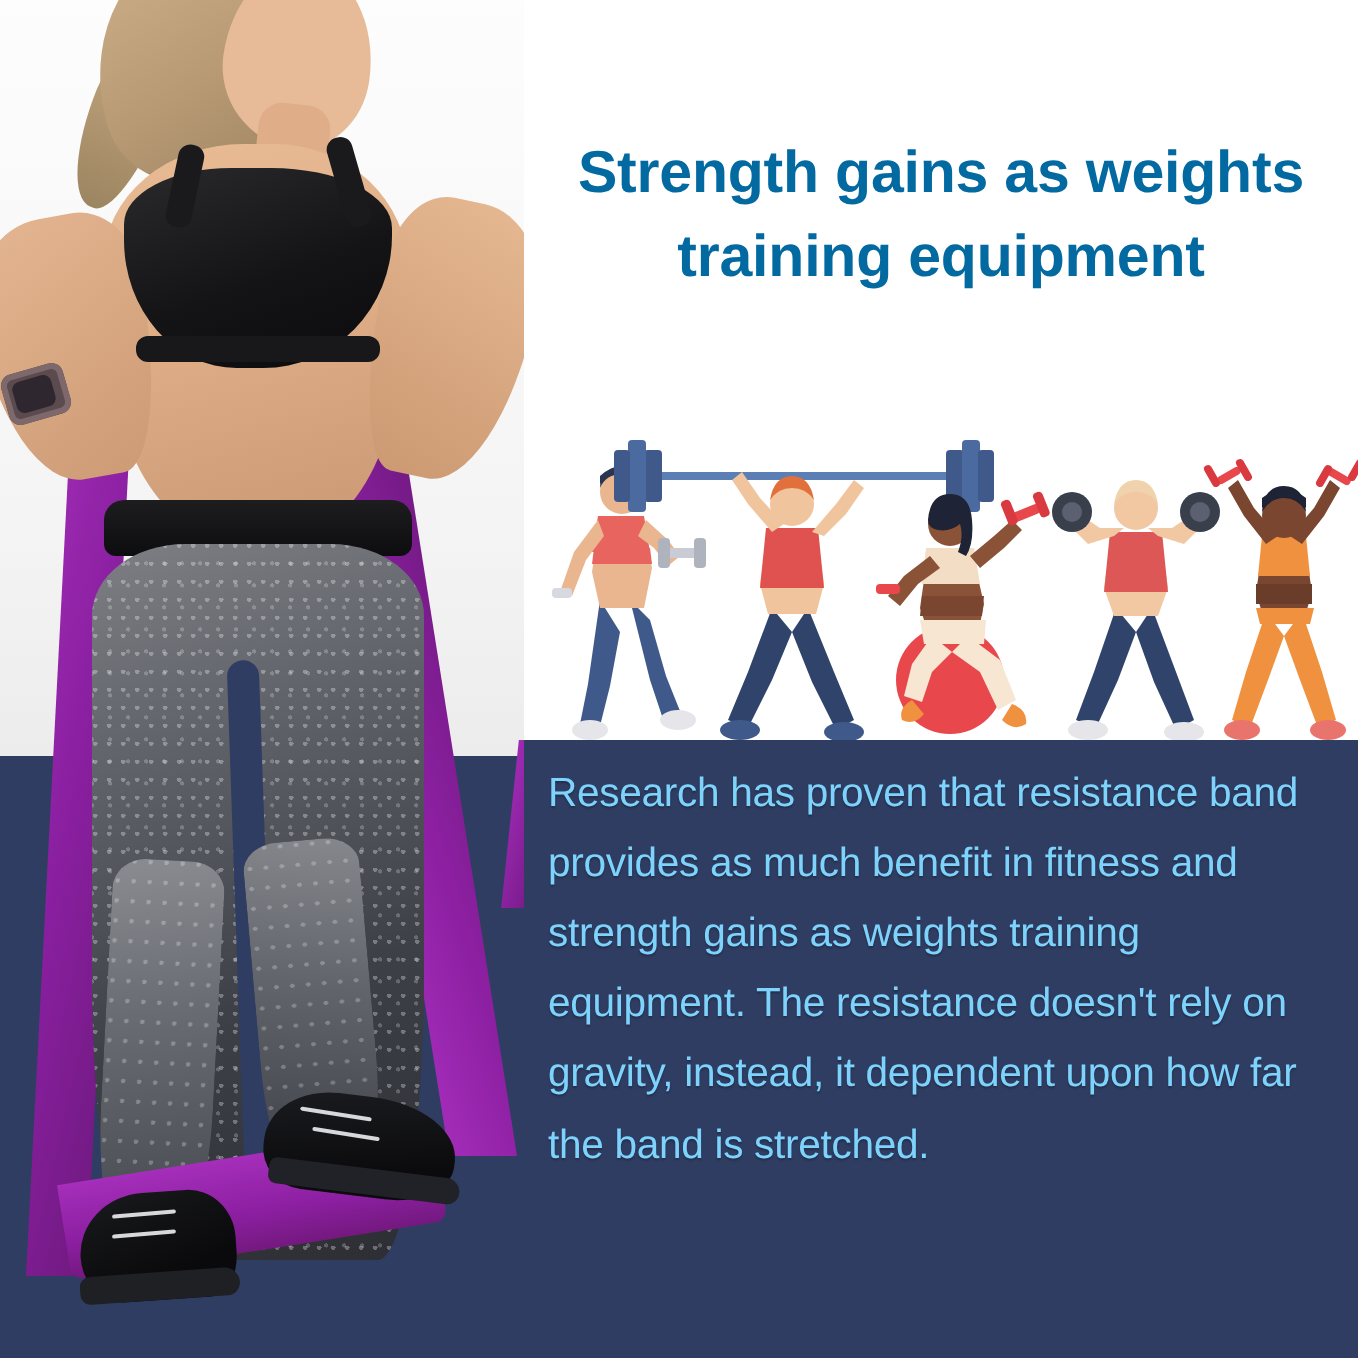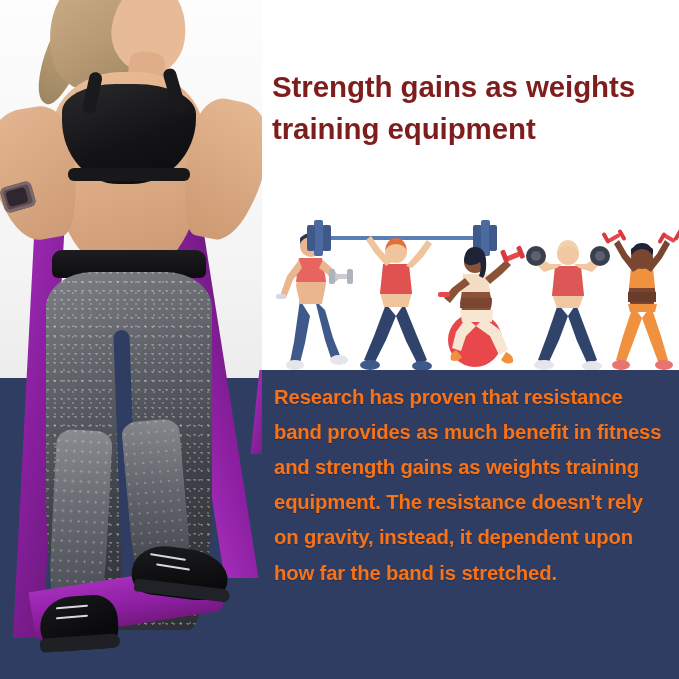--- a/index.html
+++ b/index.html
@@ -173,22 +173,22 @@
   }
   .band-edge-panel {
     position:absolute; left:255px; top:370px; width:12px; height:84px;
     background: linear-gradient(100deg,#9f2bb4,#7a1c8c);
     transform: skewX(-6deg);
   }
 
   
   .headline {
     position:absolute; left:262px; top:66px; width:417px;
-    text-align:left;
-    color:#7f1d1d;
+    text-align:center;
+    color:#0369a1;
     font-size:29.5px;
     font-weight:700;
     line-height:1.42;
     letter-spacing:-0.1px;
     padding: 0 10px;
     box-sizing: border-box;
   }
 
   
   .illus {
@@ -198,24 +198,24 @@
   .illus svg { display:block; }
 
   
   .text-panel {
     position:absolute; left:262px; top:370px; width:417px; height:309px;
     background:#2f3d62;
     box-sizing:border-box;
     padding: 10px 10px 0 12px;
   }
   .body-text {
-    color:#f97316;
+    color:#7dd3fc;
     font-size:20.3px;
     line-height:1.73;
-    font-weight:700;
+    font-weight:400;
     letter-spacing:-0.15px;
     text-shadow: 0 1px 1px rgba(0,0,0,.25);
   }
 </style>
 </head>
 <body>
 
 <div id="page">
 
   <div class="photo-col">

